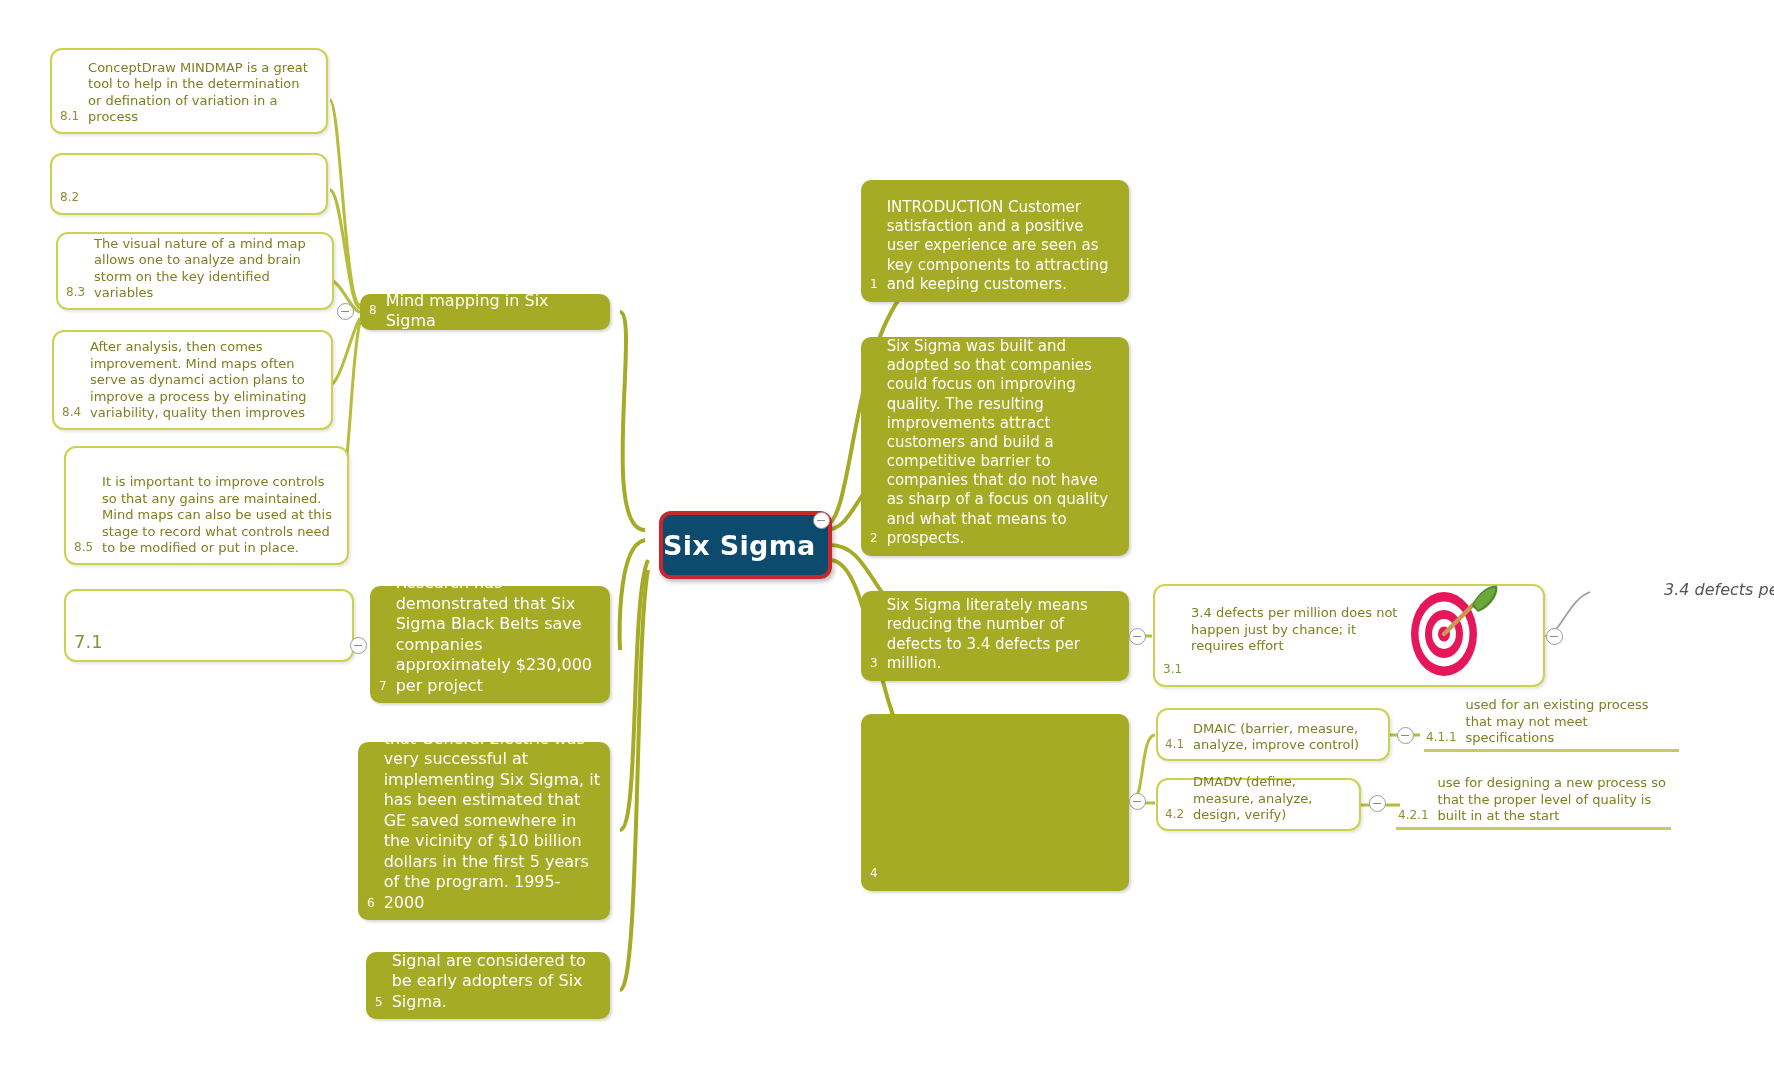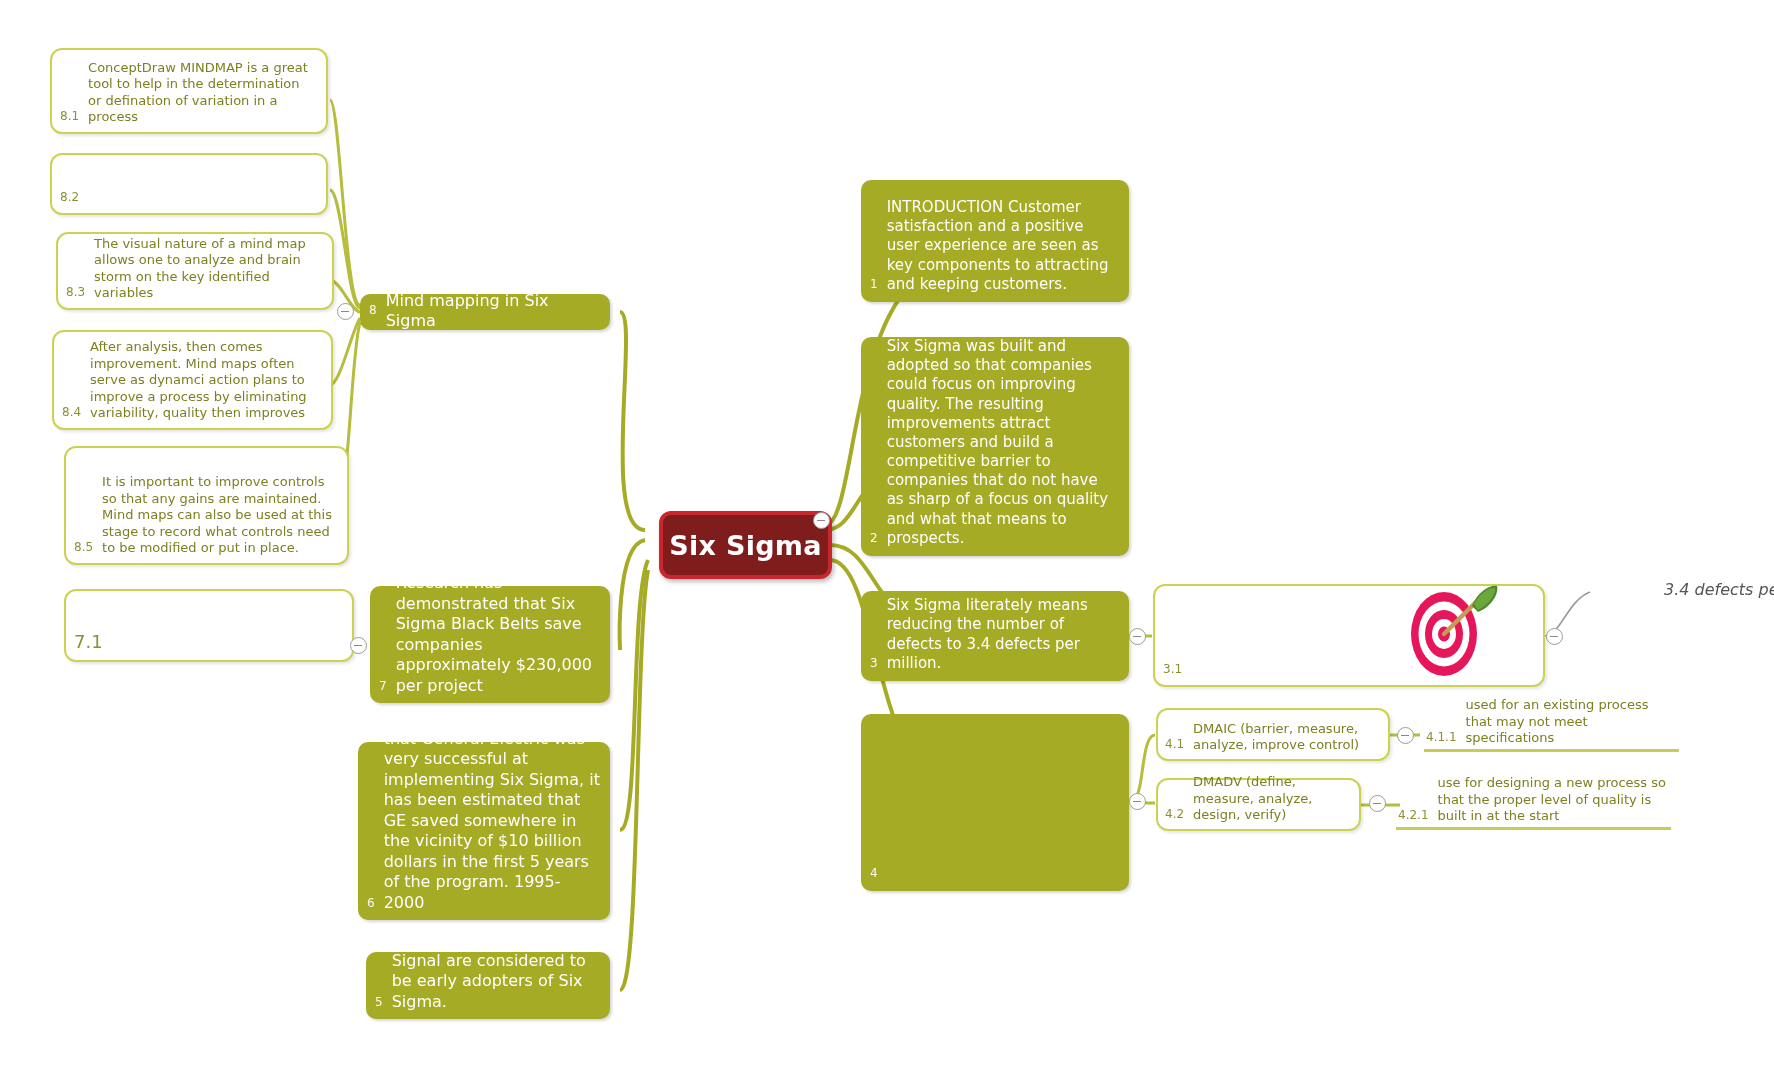--- a/index.html
+++ b/index.html
@@ -76,29 +76,29 @@
   }
   .txt {
     flex: 1 1 auto;
     line-height: 1.28;
     white-space: pre-line;
   }
 
   
   #central {
     position: absolute;
-    background: #7f1d1d;
+    background: #0c4a6e;
     border: 4px solid #c9272d;
     border-radius: 12px;
     color: #ffffff;
     font-size: 27px;
     font-weight: bold;
     display: flex;
     align-items: center;
-    justify-content: center;
+    justify-content: flex-start;
     box-shadow: 2px 3px 4px rgba(0,0,0,0.25);
     letter-spacing: 0.3px;
   }
 
   
   .collapse {
     position: absolute;
     width: 17px;
     height: 17px;
     border-radius: 50%;
@@ -190,20 +190,21 @@
   </div>
 
   <div class="node filled" style="left:861px; top:591px; width:268px; height:90px; padding:7px 12px 8px 9px; font-size:15px;">
     <span class="num">3</span>
     <span class="txt">Six Sigma literately means reducing the number of defects to 3.4 defects per million.</span>
   </div>
   <div class="collapse" style="left:1129px; top:628px;"></div>
 
   <div class="node outlined" style="left:1153px; top:584px; width:392px; height:103px; padding:6px 10px 6px 8px; font-size:13px; align-items:flex-end;">
     <span class="num">3.1</span>
+    <span class="txt" style="max-width:215px; padding-bottom:24px;">3.4 defects per million does not happen just by chance; it requires effort</span>
   </div>
   <div class="collapse" style="left:1546px; top:628px;"></div>
 
   <svg id="target-icon" style="left:1400px; top:580px;" viewBox="0 0 100 100" xmlns="http://www.w3.org/2000/svg">
     <ellipse cx="44" cy="54" rx="33" ry="42" fill="#e5175a"></ellipse>
     <ellipse cx="44" cy="54" rx="25.5" ry="32.5" fill="#ffffff"></ellipse>
     <ellipse cx="44" cy="54" rx="19" ry="24" fill="#e5175a"></ellipse>
     <ellipse cx="44" cy="54" rx="12" ry="15" fill="#ffffff"></ellipse>
     <ellipse cx="44" cy="54" rx="6" ry="7.5" fill="#e5175a"></ellipse>
 

